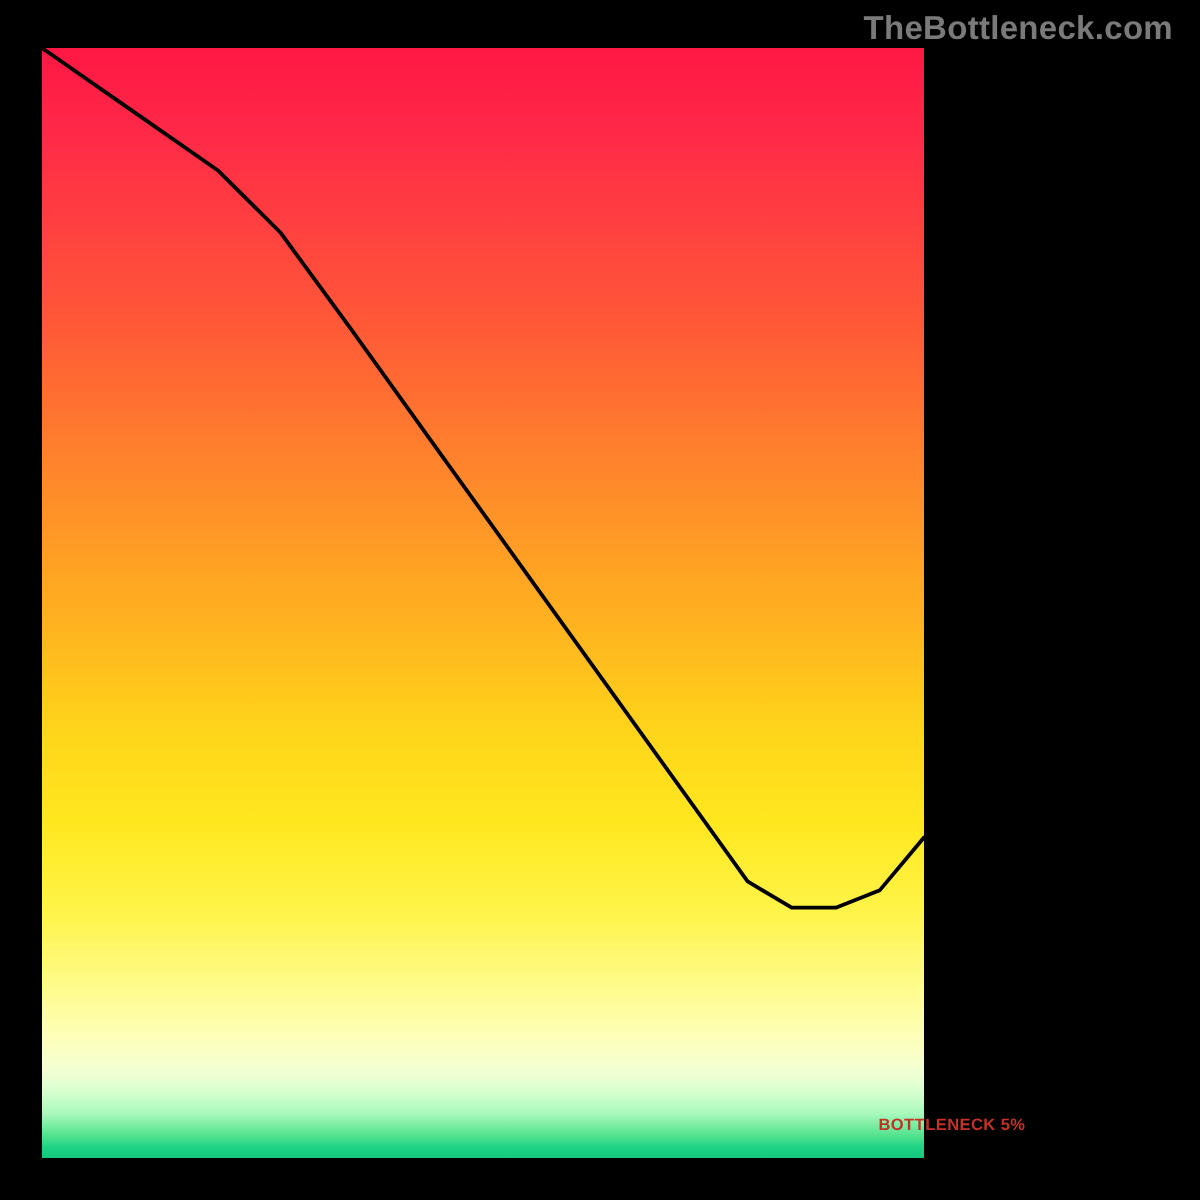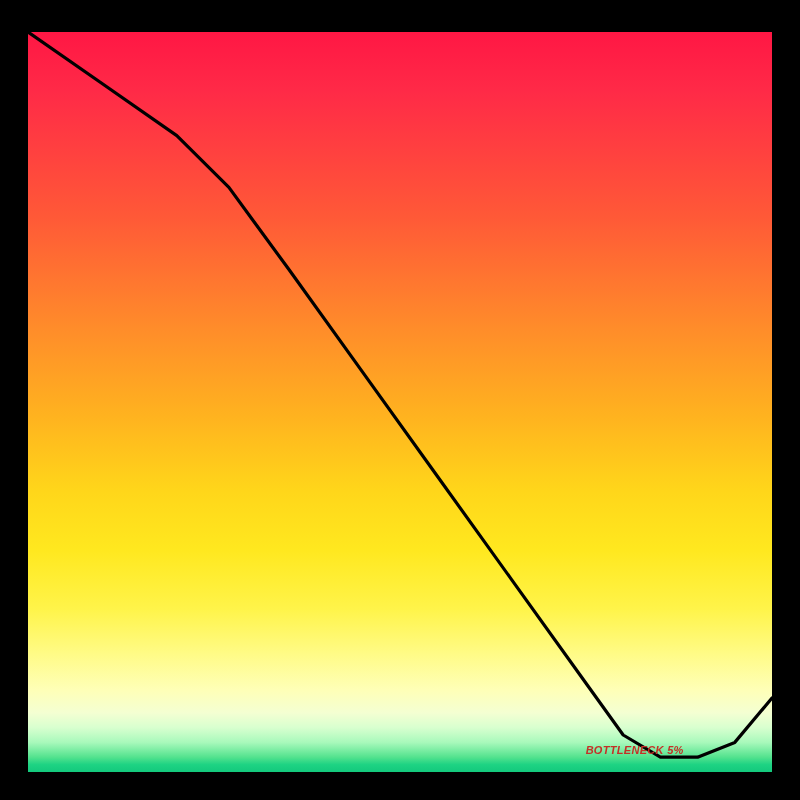--- a/index.html
+++ b/index.html
@@ -17,24 +17,23 @@
     color: #7a7a7a;
     font-family: Arial, Helvetica, sans-serif;
     font-size: 22px;
     font-weight: 600;
     letter-spacing: 0.2px;
   }
   .plot {
     position: absolute;
     left: 28px;
     top: 32px;
-    width: 744px;
+    width: 588px;
     height: 740px;
     background: #000;
-    font-style: italic;
   }
   .gradient {
     position: absolute;
     inset: 0;
     background: linear-gradient(to bottom,
       #ff1744 0%,
       #ff2a47 8%,
       #ff5937 25%,
       #ff8c2a 40%,
       #ffb31f 52%,
@@ -63,20 +62,21 @@
     font-weight: 700;
     letter-spacing: 0.3px;
     white-space: nowrap;
   }
 </style>
 </head>
 <body>
 
 <div class="frame">
 
+  <div class="watermark">TheBottleneck.com</div>
 
   <div class="plot">
     <div class="gradient"></div>
 
     <svg class="curve" viewBox="0 0 744 740" preserveAspectRatio="none">
       <path id="curve-path" fill="none" stroke="#000" stroke-width="3.2" stroke-linejoin="round" stroke-linecap="round" d="M0.0 0.0 L74.4 51.8 L148.8 103.6 L200.9 155.4 L260.4 236.8 L334.8 340.4 L409.2 444.0 L483.6 547.6 L558.0 651.2 L595.2 703.0 L632.4 725.2 L669.6 725.2 L706.8 710.4 L744.0 666.0"></path>
     </svg>
 
     <div class="marker-label" id="marker-label" style="left: 557.64px; top: 711.8px;">BOTTLENECK 5%</div>
   </div>

